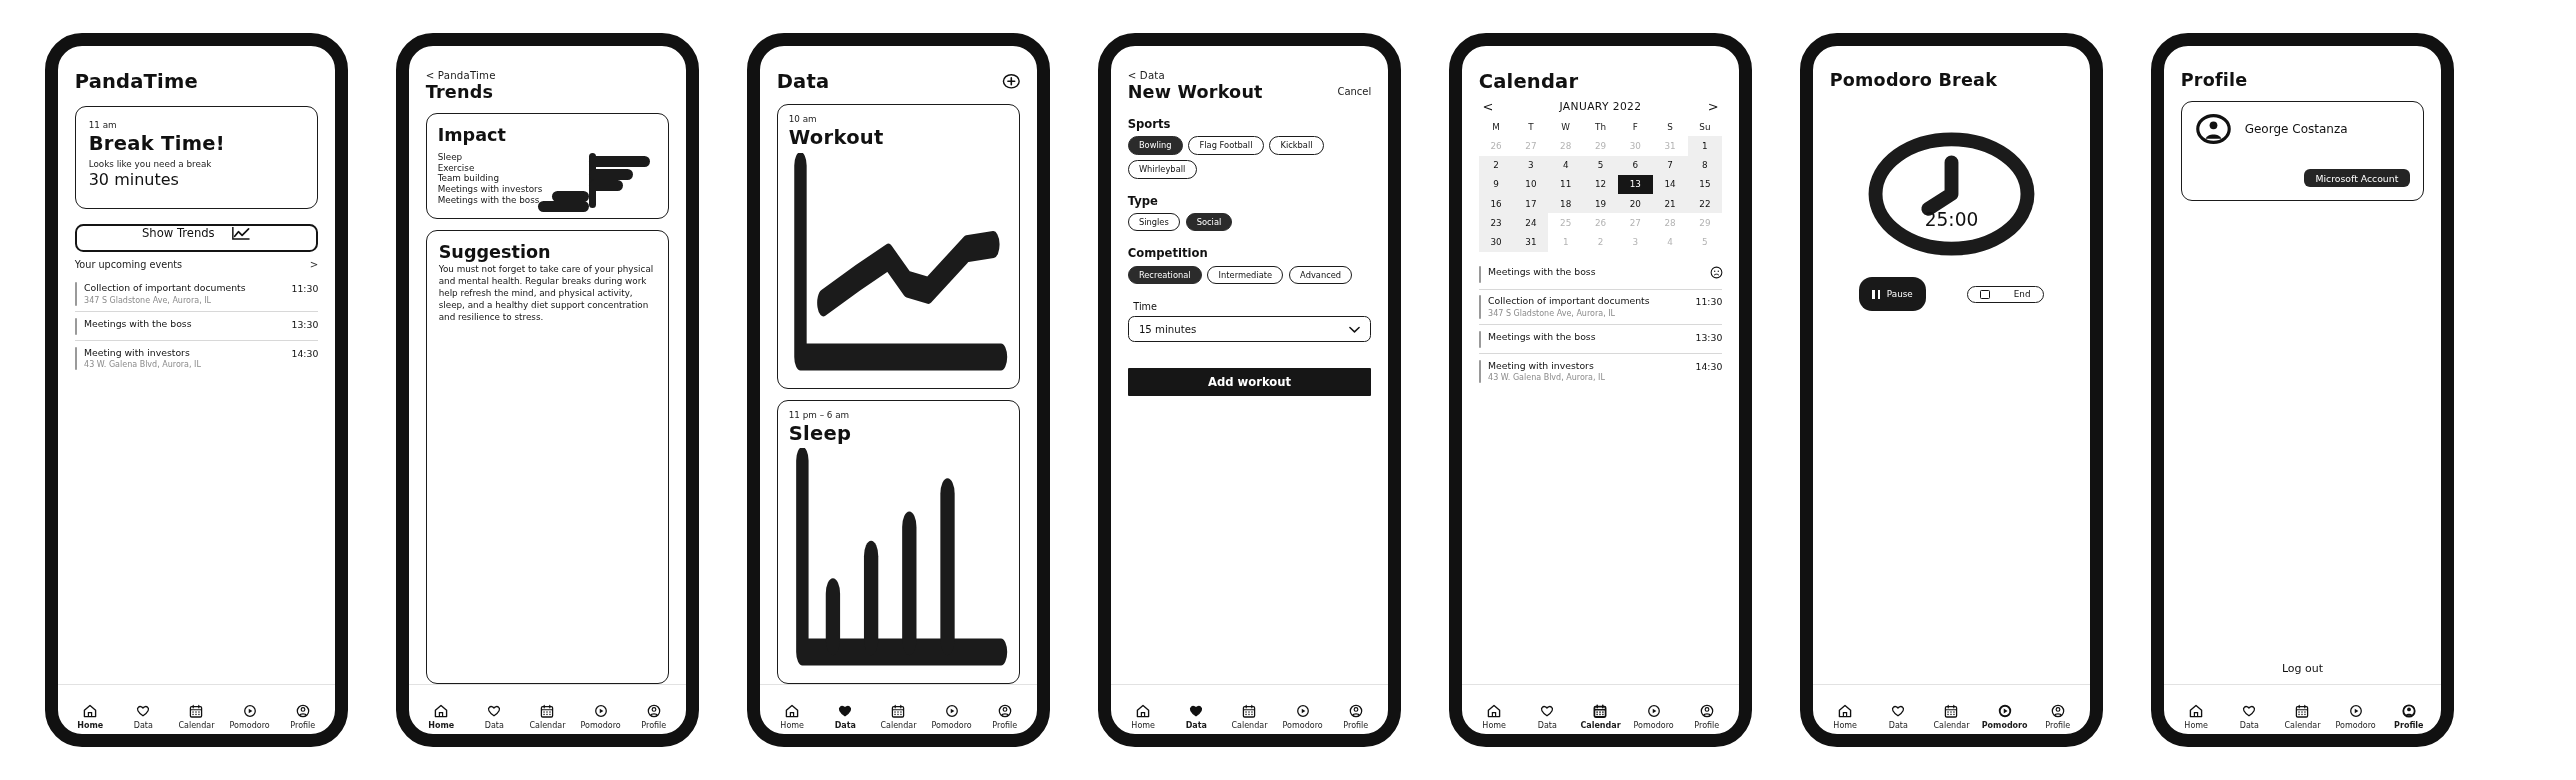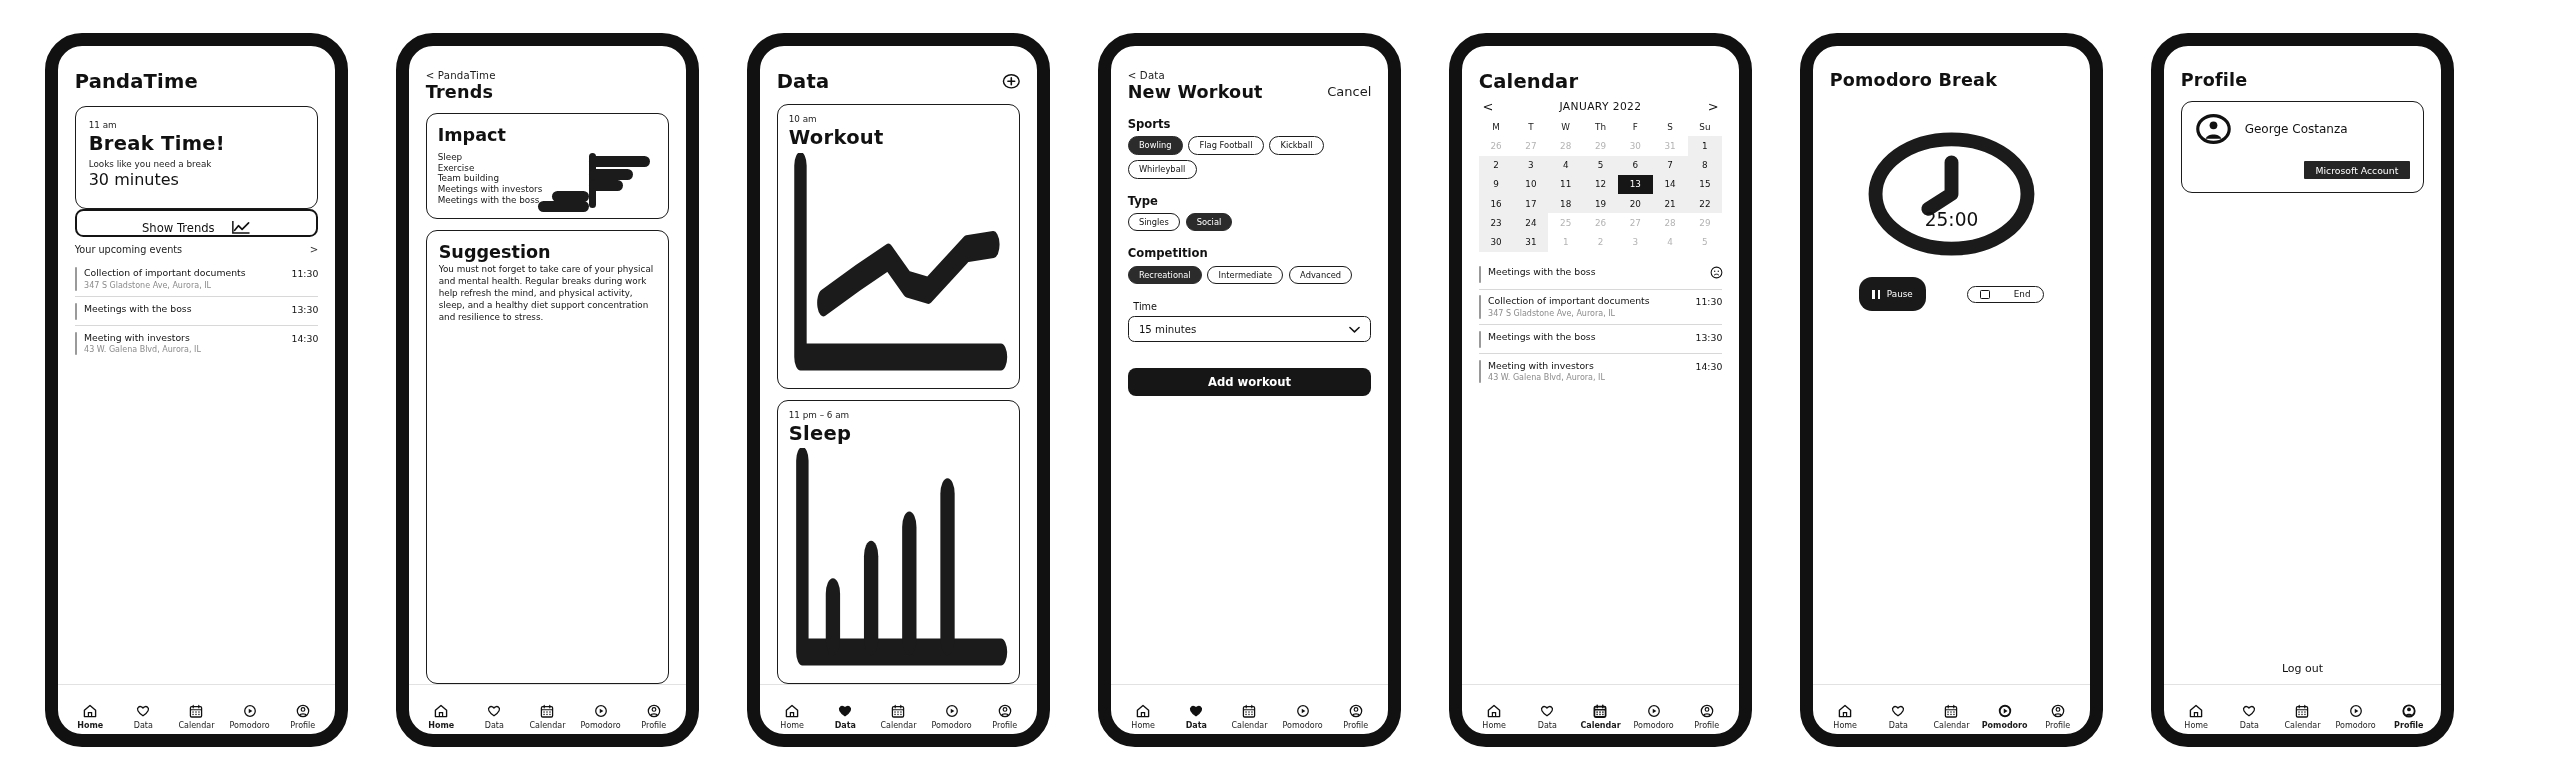--- a/index.html
+++ b/index.html
@@ -39,42 +39,43 @@
     flex-direction: column;
     overflow: hidden;
     position: relative;
   }
 
   
   .back-link { font-size: 10.2px; color: #1b1b1b; margin-bottom: 0.9px; letter-spacing: 0.2px; }
   .page-title { font-size: 19.5px; font-weight: 600; color: #111; letter-spacing: 0.2px; }
   .page-title.sm { font-size: 17.6px; }
   .title-row { display: flex; align-items: center; justify-content: space-between; }
-  .cancel-link { font-size: 13px; color: #1b1b1b; margin-left: 37px; }
+  .cancel-link { font-size: 10px; color: #1b1b1b; margin-left: 37px; }
 
   
   .card {
     border: 1.5px solid #1b1b1b;
     border-radius: 11px;
     background: #fff;
     padding: 11px 13px;
   }
 
   
   .break-card { margin-top: 13px; padding: 13px 13px 18.6px 13px; }
   .tiny-time { font-size: 8.8px; color: #222; }
   .big-head { font-size: 19.5px; font-weight: 700; color: #111; margin-top: 1.9px; letter-spacing: 0.3px; }
   .sub-line { font-size: 8.8px; color: #222; margin-top: 3.7px; }
   .big-num { font-size: 16px; color: #111; margin-top: 1.9px; }
 
   .btn-outline {
+    margin-top: 15px;
     border: 2px solid #141414;
     border-radius: 8.3px;
     height: 28px;
-    display: flex; align-items: flex-end; justify-content: center; gap: 16px;
+    display: flex; align-items: flex-start; justify-content: center; gap: 16px;
     font-size: 11.6px; color: #111; font-weight: 500;
   }
 
   .section-row {
     margin-top: 7px;
     display: flex; align-items: center; justify-content: space-between;
     font-size: 9.7px; color: #1b1b1b; gap: 40px;
   }
   .chev { font-size: 10.2px; color: #333; }
 
@@ -121,21 +122,21 @@
   }
   .chip.sel { background: #2b2b2b; color: #fff; border-color: #2b2b2b; }
   .time-label { font-size: 9.7px; color: #111; margin-top: 16.7px; margin-bottom: 4.6px; padding-left: 5.6px; }
   .select-box {
     border: 1.3px solid #1b1b1b; border-radius: 6.5px;
     height: 26px; display: flex; align-items: center; justify-content: space-between;
     padding: 0 10.2px; font-size: 10.2px; color: #111;
   }
   .btn-solid {
     margin-top: 26px; background: #161616; color: #fff;
-    border-radius: 8px; height: 28px;
+    border-radius: 1px; height: 28px;
     display: flex; align-items: center; justify-content: center;
     font-size: 11.6px; font-weight: 600;
   }
 
   
   .cal-nav { display: flex; align-items: center; justify-content: space-between; margin-top: 7.4px; padding: 0 3.7px; }
   .cal-month { font-size: 10.7px; color: #111; letter-spacing: 0.4px; }
   .cal-arrow { font-size: 13px; color: #111; line-height: 1; }
   .cal-grid { display: grid; grid-template-columns: repeat(7, 1fr); margin-top: 5.6px; }
   .cal-dow { text-align: center; font-size: 8.8px; color: #1b1b1b; padding: 2.8px 0 4.6px 0; }
@@ -161,22 +162,22 @@
   }
   .pausebars { display: flex; gap: 2.3px; }
   .pausebars i { display: block; width: 2.8px; height: 9.3px; background: #fff; }
   .stopsq { width: 10.2px; height: 8.3px; border: 1.6px solid #111; border-radius: 1.4px; }
 
   
   .profile-card { margin-top: 11px; padding: 11px 13px 13px 13px; }
   .prow { display: flex; align-items: center; gap: 13px; }
   .pname { font-size: 12px; color: #111; }
   .ms-btn {
-    margin-top: 16px; margin-left: auto; width: fit-content;
-    background: #252525; color: #fff; border-radius: 1px;
+    margin-top: 24px; margin-left: auto; width: fit-content;
+    background: #252525; color: #fff; border-radius: 6px;
     padding: 3.7px 12px; font-size: 9.3px;
   }
   .logout { text-align: center; font-size: 11px; color: #111; margin-bottom: 9.3px; }
   .spacer { flex: 1 1 auto; }
 
   
   .navbar {
     border-top: 1.1px solid #e2e2e2;
     height: 50px;
     display: flex; align-items: flex-end; justify-content: space-around;

